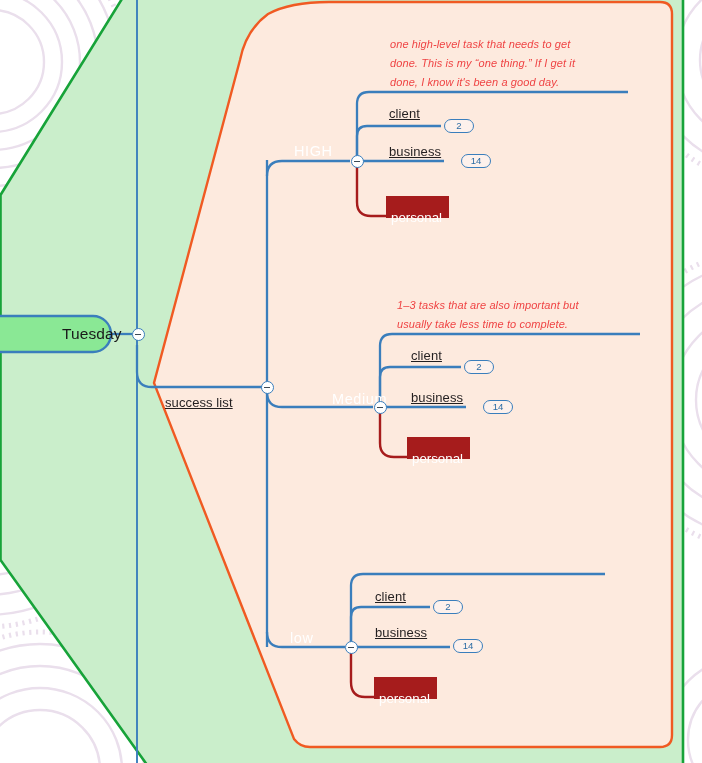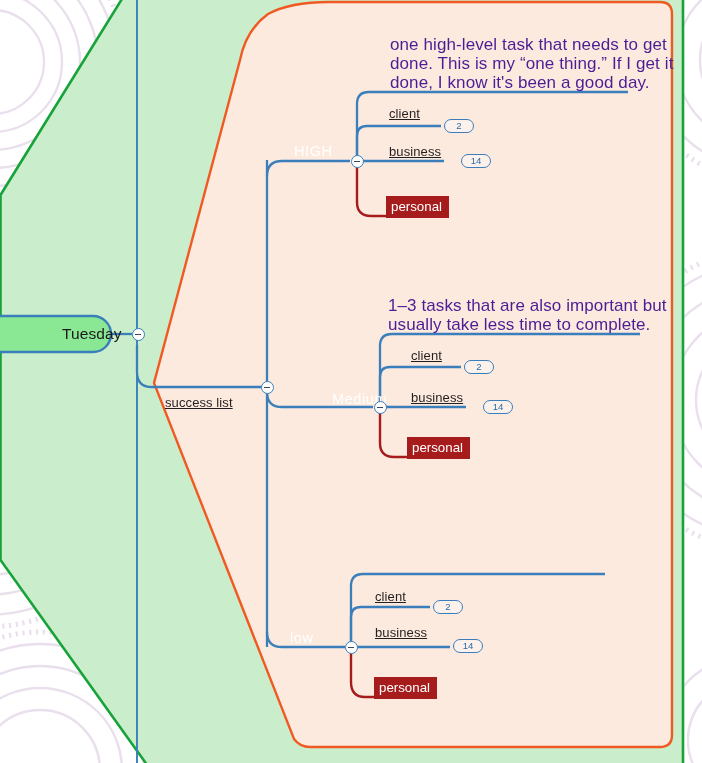--- a/index.html
+++ b/index.html
@@ -22,23 +22,24 @@
   }
   .txt {
     position: absolute;
     white-space: pre;
     color: #231f20;
     font-size: 13.2px;
     line-height: 18.5px;
     letter-spacing: 0.1px;
   }
   .desc {
-    font-size: 17px;
+    font-size: 11px;
     line-height: 19px;
-    color: #4c1d95;
+    color: #ef4444;
+    font-style: italic;
   }
   .nodelabel {
     font-size: 13px;
     color: #231f20;
     text-decoration: underline;
   }
   .prio {
     font-weight: normal;
     font-size: 14.5px;
     color: #ffffff;
@@ -61,21 +62,21 @@
     line-height: 12px;
     height: 14px;
   }
   .personal {
     position: absolute;
     background: #a61c1c;
     color: #ffffff;
     font-size: 13.3px;
     line-height: 22px;
     height: 22px;
-    padding: 0 7px 0 5px;
+    padding: 11px 7px 0 5px;
     box-sizing: border-box;
   }
   .circ {
     position: absolute;
     width: 13px; height: 13px;
     box-sizing: border-box;
     border: 1.4px solid #3a7ebc;
     background: #ffffff;
     border-radius: 50%;
   }
@@ -194,21 +195,21 @@
 done. This is my “one thing.” If I get it
 done, I know it's been a good day.</div>
   <div class="txt nodelabel" style="left:389px; top:105px;">client</div>
   <div class="badge" style="left:444px; top:119px; width:30px;">2</div>
   <div class="txt nodelabel" style="left:389px; top:143px;">business</div>
   <div class="badge" style="left:461px; top:154px; width:30px;">14</div>
   <div class="personal" style="left:386px; top:196px;">personal</div>
   <div class="circ" style="left:351px; top:155px;"></div>
 
   <div class="txt prio" style="left:296px; top:390px;margin-left:36px;">Medium</div>
-  <div class="txt desc" style="left:388px; top:296px; width:250px;">1–3 tasks that are also important but
+  <div class="txt desc" style="left:397px; top:296px; width:250px;">1–3 tasks that are also important but
 usually take less time to complete.</div>
   <div class="txt nodelabel" style="left:411px; top:347px;">client</div>
   <div class="badge" style="left:464px; top:360px; width:30px;">2</div>
   <div class="txt nodelabel" style="left:411px; top:389px;">business</div>
   <div class="badge" style="left:483px; top:400px; width:30px;">14</div>
   <div class="personal" style="left:407px; top:437px;">personal</div>
   <div class="circ" style="left:374px; top:401px;"></div>
 
   <div class="txt prio" style="left:290px; top:629px;text-align:center;">low</div>
   <div class="txt nodelabel" style="left:375px; top:588px;">client</div>

